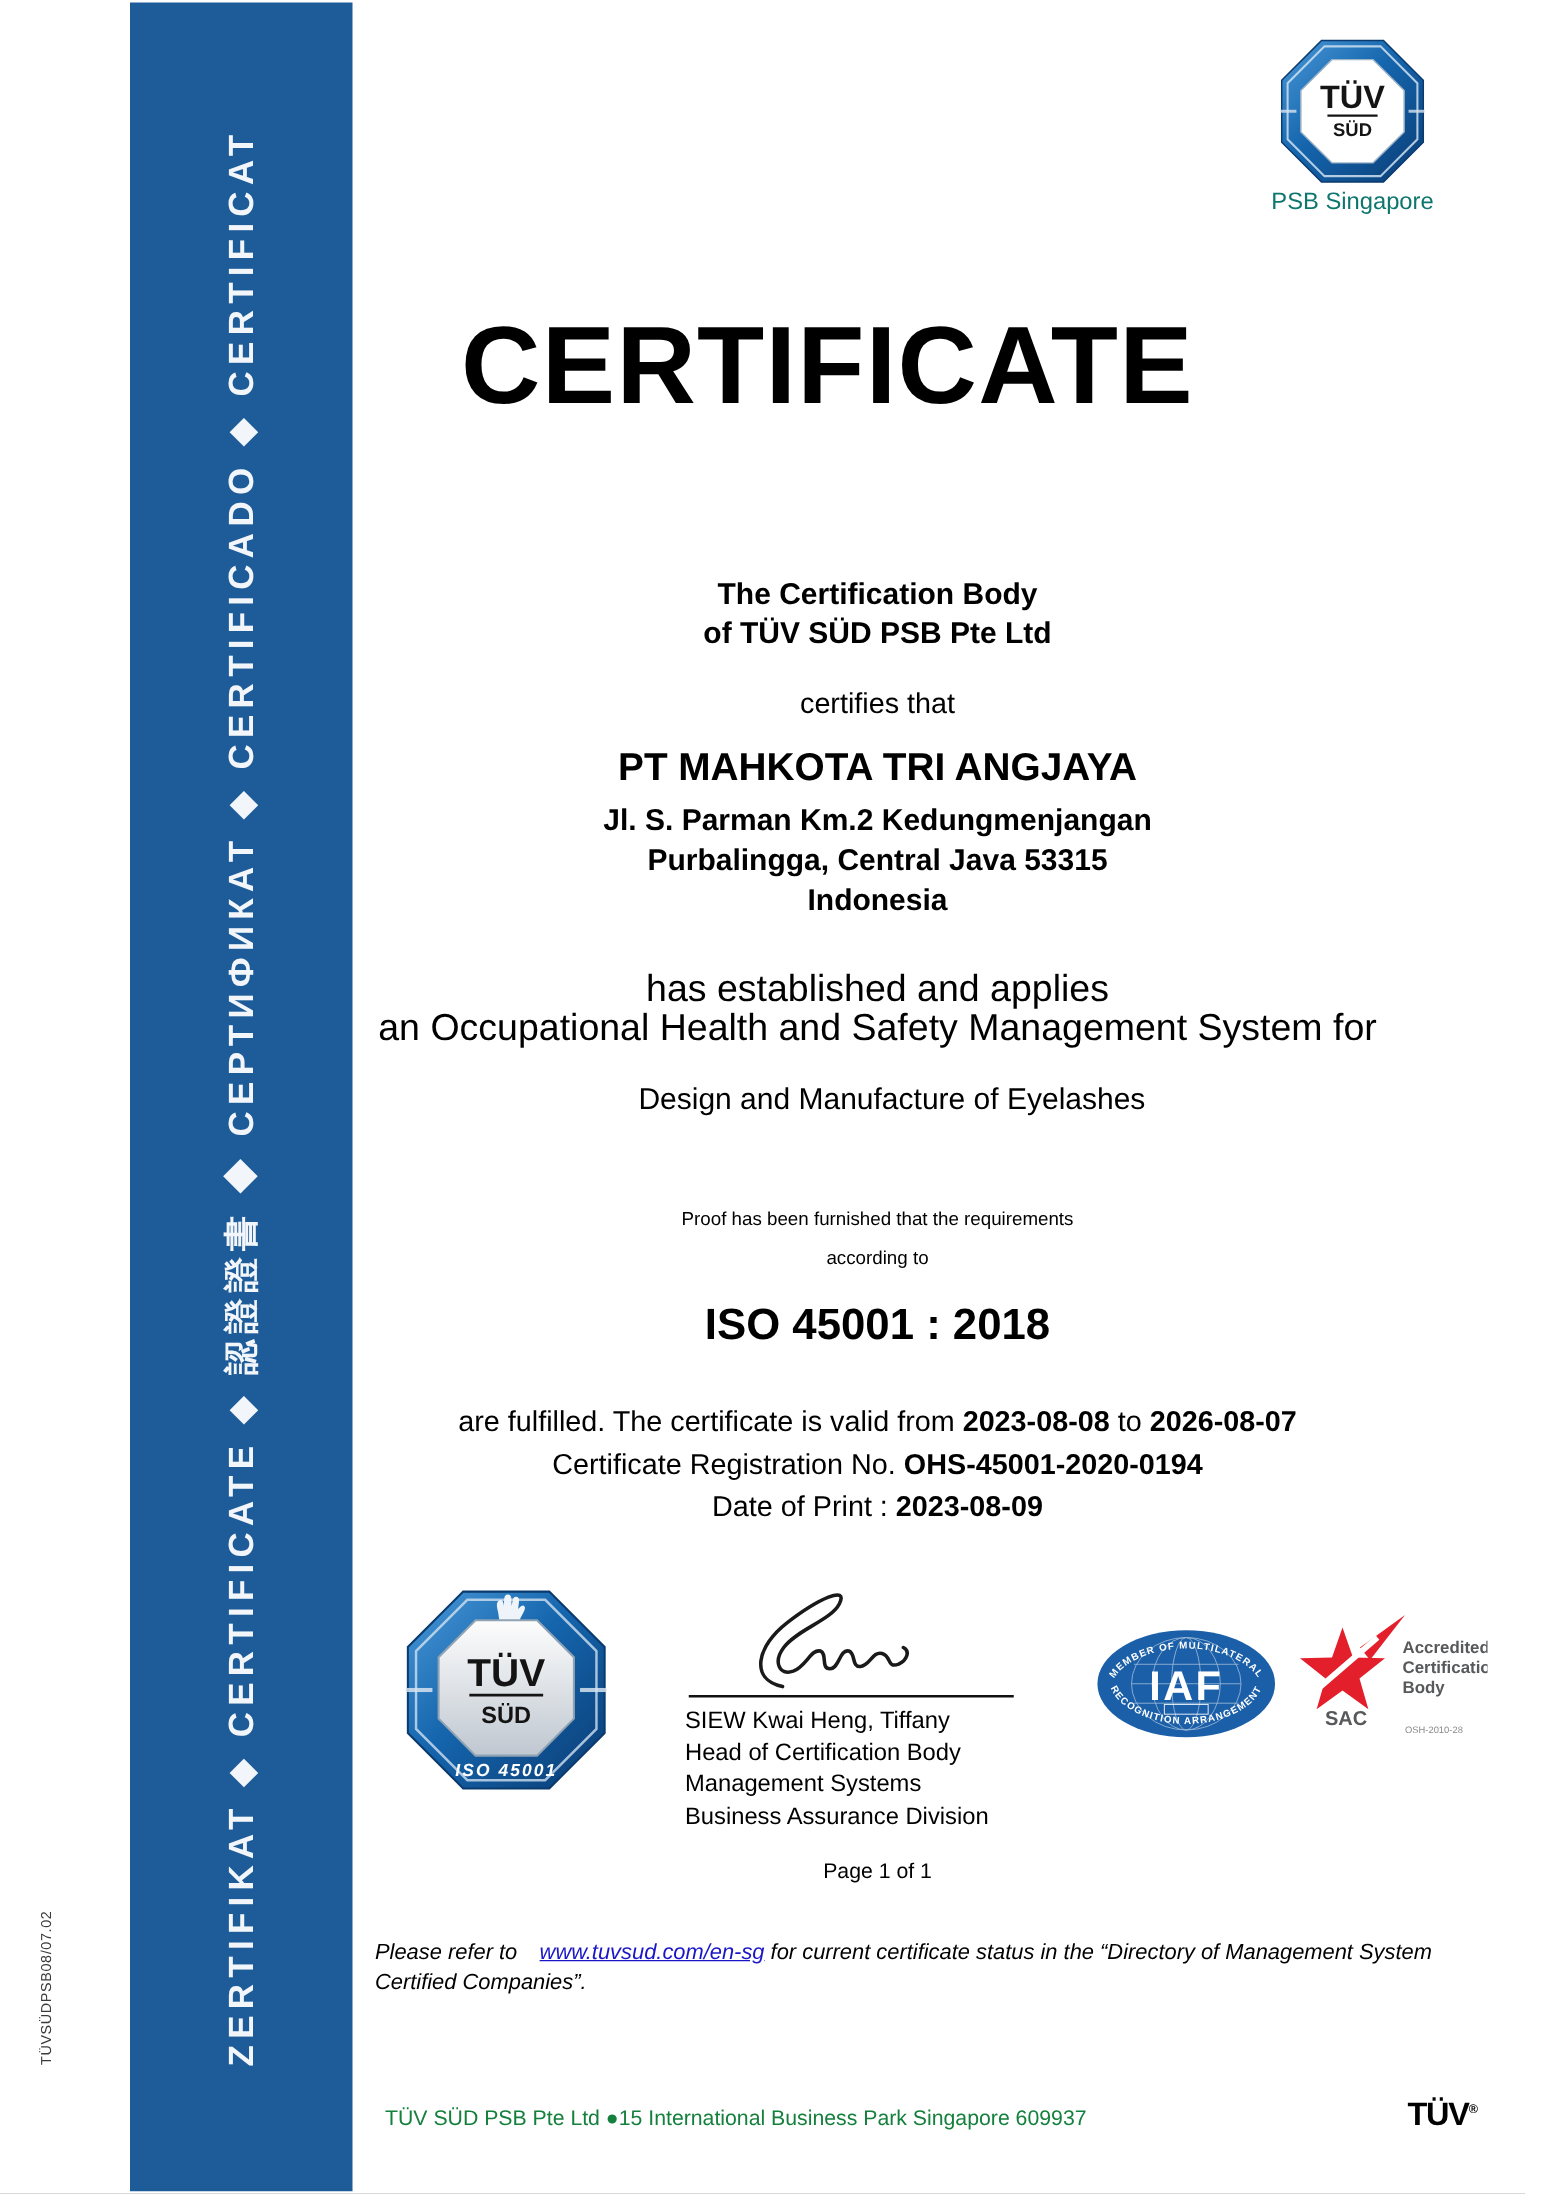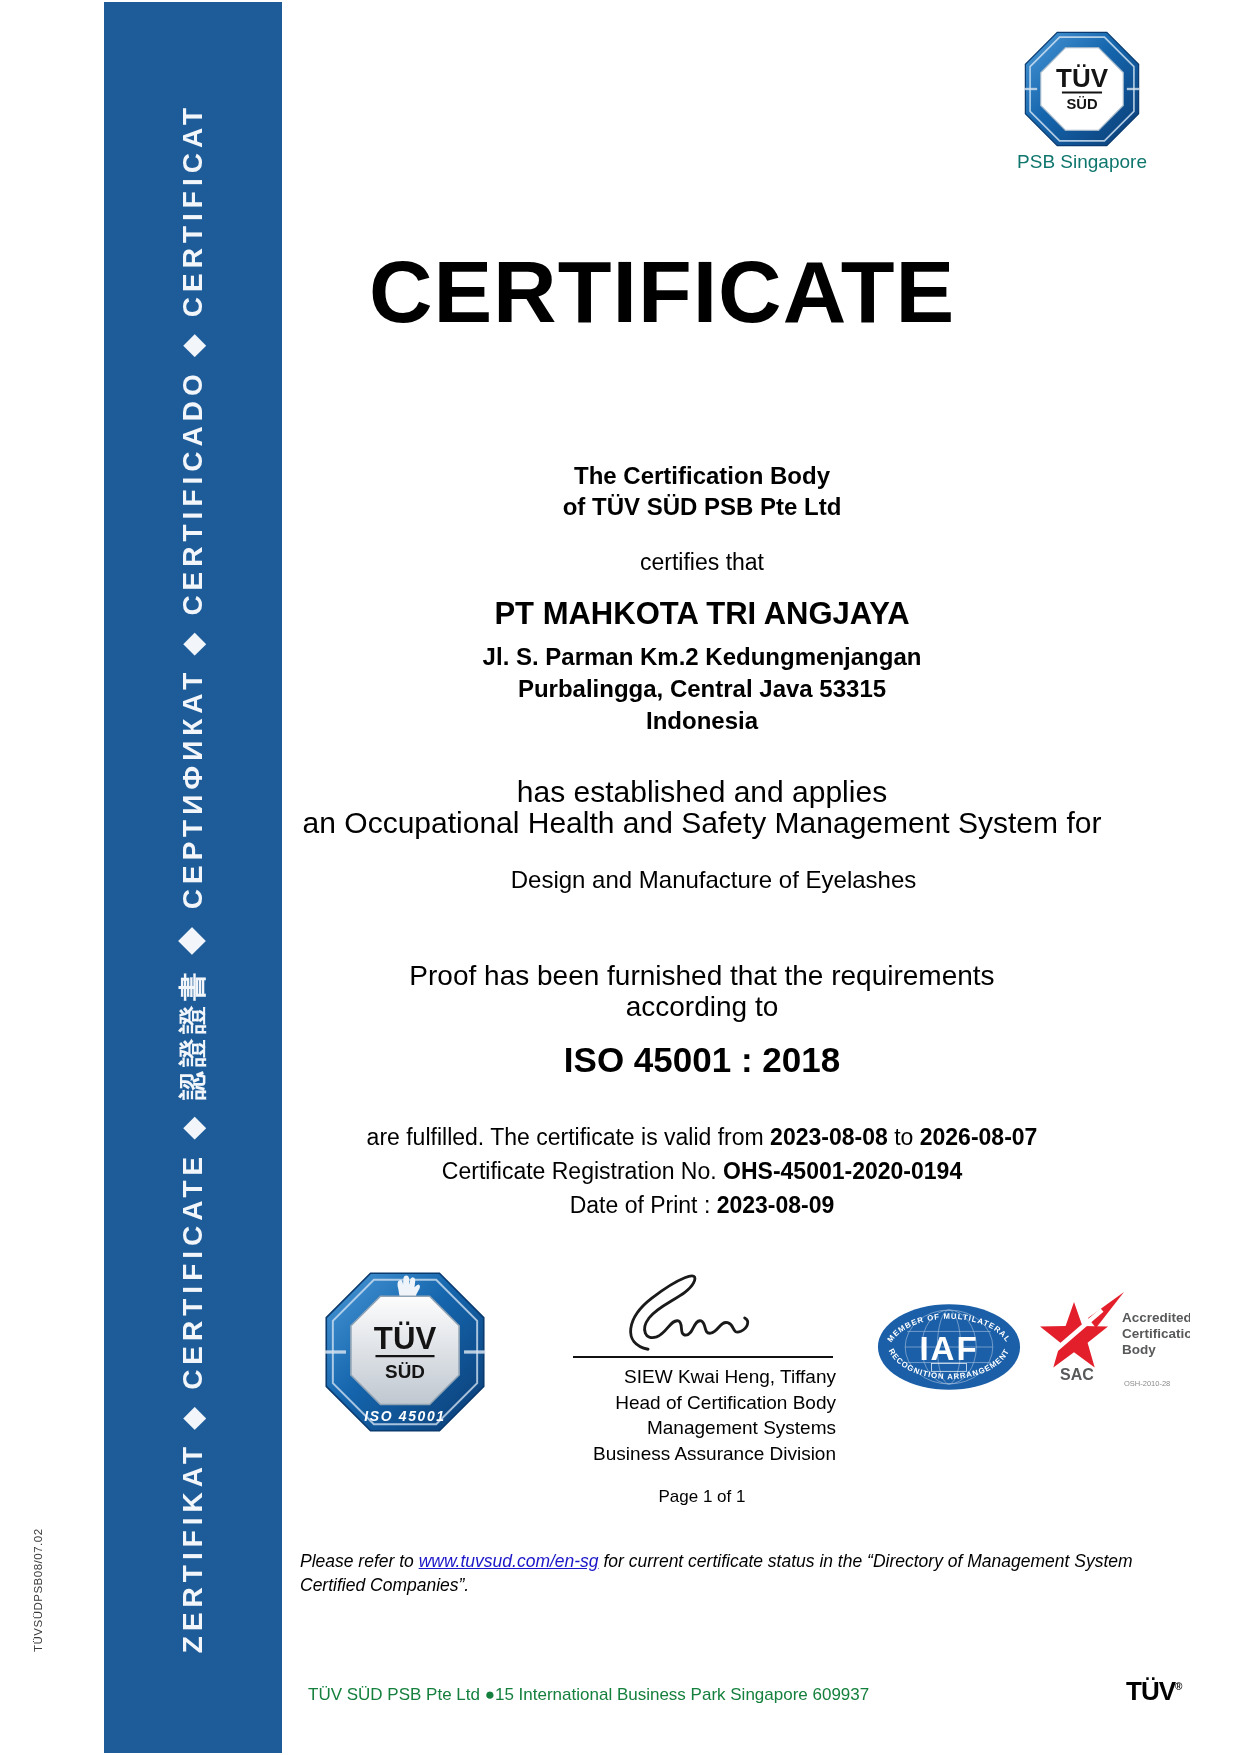--- a/index.html
+++ b/index.html
@@ -33,41 +33,41 @@
 
   
   .col { position:absolute; left:282px; width:840px; text-align:center; }
   .title { left:242px; top:246px; font-size:88px; font-weight:bold; letter-spacing:1px; line-height:92px; }
   .issuer { top:460px; font-size:24px; font-weight:bold; line-height:31px; }
   .certifies { top:549px; font-size:23px; }
   .company { top:596px; font-size:31px; font-weight:bold; }
   .address { top:641px; font-size:24px; font-weight:bold; line-height:32px; }
   .applies { top:776px; font-size:30px; line-height:31px; }
   .scope { top:866px; font-size:24px; font-weight:normal;padding-left:23px; }
-  .proof { top:960px; font-size:28px; line-height:31px; }
+  .proof { top:960px; font-size:15px; line-height:31px; }
   .standard { top:1040px; font-size:35px; font-weight:bold; }
   .validity { top:1120px; font-size:23px; line-height:34px; }
   .validity b { font-weight:bold; }
 
   
   .iso-badge { position:absolute; left:323px; top:1266px; }
-  .sign-wrap { position:absolute; left:570px; top:1264px; width:266px; text-align:right; }
+  .sign-wrap { position:absolute; left:548px; top:1264px; width:266px; text-align:left; }
   .sign-wrap svg { display:block; margin:0 auto; }
   .sign-line { border-top:2px solid #111; width:260px; margin:2px auto 6px auto; }
   .sign-text { font-size:19px; line-height:25.5px; }
   .iaf-logo { position:absolute; left:876px; top:1302px; }
   .sac-logo { position:absolute; left:1030px; top:1288px; }
 
   .page-num { top:1487px; font-size:17px; }
 
   .note {
     position:absolute; left:300px; top:1549px; width:886px;
     font-style:italic; font-size:17.5px; line-height:24px;
   }
-  .note a { color:#1a16c8; }
+  .note a { color:#1a16c8;margin-left:13px; }
 
   .footer-line { position:absolute; left:308px; top:1685px; font-size:17px; color:#15803d; }
   .footer-mark { position:absolute; left:1126px; top:1676px; font-size:26px; font-weight:bold; letter-spacing:-1px; }
   .footer-mark sup { font-size:10px; vertical-align:super; }
 </style>
 </head>
 <body>
 
 <div class="page">
 

